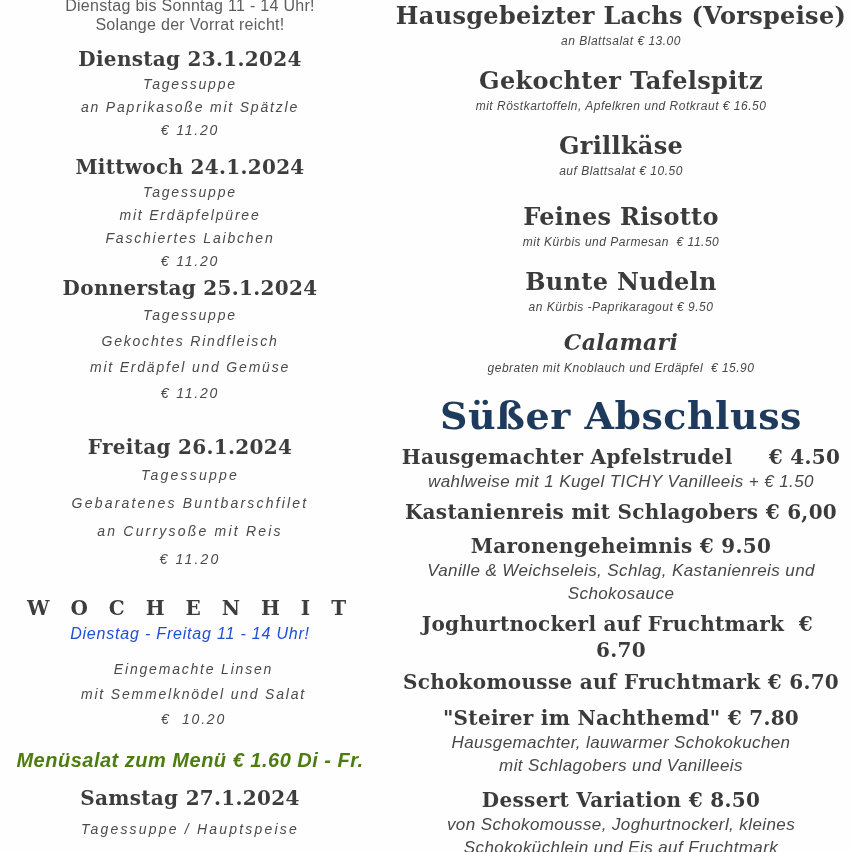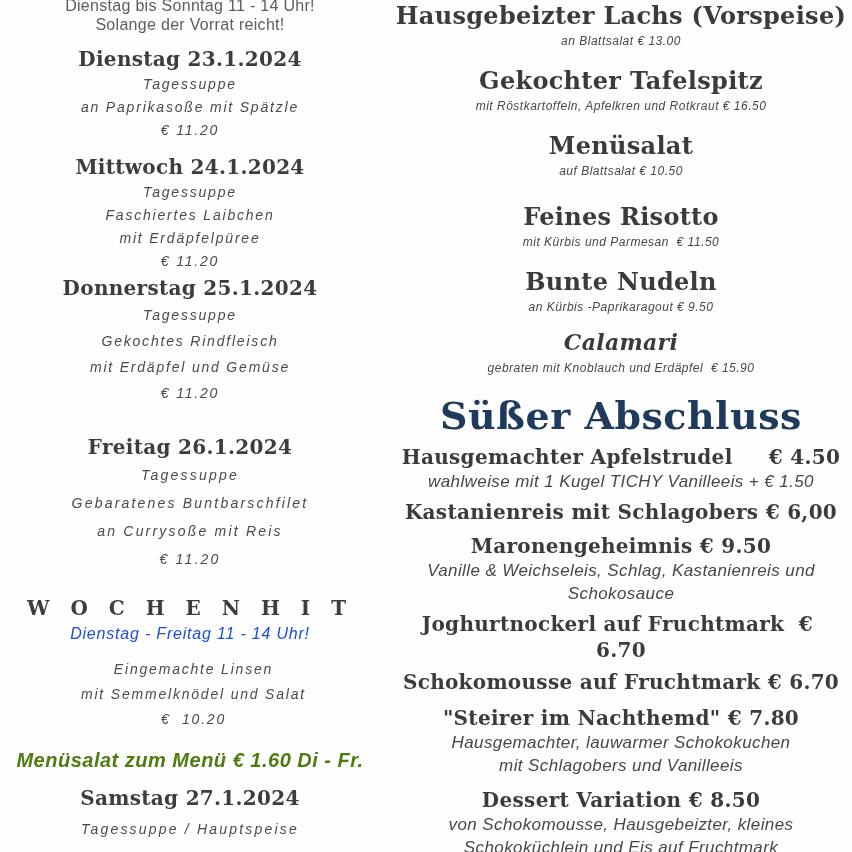--- a/index.html
+++ b/index.html
@@ -78,22 +78,22 @@
     <div>
       <div class="day-title">Dienstag 23.1.2024</div>
       <div class="body-line">Tagessuppe</div>
       <div class="body-line">an Paprikasoße mit Spätzle</div>
       <div class="body-line">€ 11.20</div>
     </div>
 
     <div>
       <div class="day-title">Mittwoch 24.1.2024</div>
       <div class="body-line">Tagessuppe</div>
+      <div class="body-line">mit Erdäpfelpüree</div>
       <div class="body-line">Faschiertes Laibchen</div>
-      <div class="body-line">mit Erdäpfelpüree</div>
       <div class="body-line">€ 11.20</div>
     </div>
 
     <div>
       <div class="day-title mt2">Donnerstag 25.1.2024</div>
       <div class="body-line" style="line-height:26px;">Tagessuppe</div>
       <div class="body-line" style="line-height:26px;">Gekochtes Rindfleisch</div>
       <div class="body-line" style="line-height:26px;">mit Erdäpfel und Gemüse</div>
       <div class="body-line" style="line-height:26px;">€ 11.20</div>
     </div>
@@ -131,21 +131,21 @@
       <div class="dish-title">Hausgebeizter Lachs (Vorspeise)</div>
       <div class="dish-desc">an Blattsalat € 13.00</div>
     </div>
 
     <div class="dish">
       <div class="dish-title">Gekochter Tafelspitz</div>
       <div class="dish-desc">mit Röstkartoffeln, Apfelkren und Rotkraut € 16.50</div>
     </div>
 
     <div class="dish">
-      <div class="dish-title">Menüsalat</div>
+      <div class="dish-title">Grillkäse</div>
       <div class="dish-desc">auf Blattsalat € 10.50</div>
     </div>
 
     <div class="dish dish-gap18">
       <div class="dish-title">Feines Risotto</div>
       <div class="dish-desc">mit Kürbis und Parmesan&nbsp; € 11.50</div>
     </div>
 
     <div class="dish">
       <div class="dish-title">Bunte Nudeln</div>
@@ -183,18 +183,18 @@
     </div>
 
     <div class="ds mt10">
       <div class="ds-title">"Steirer im Nachthemd" € 7.80</div>
       <div class="ds-sub">Hausgemachter, lauwarmer Schokokuchen</div>
       <div class="ds-sub">mit Schlagobers und Vanilleeis</div>
     </div>
 
     <div class="ds mt10">
       <div class="ds-title">Dessert Variation € 8.50</div>
-      <div class="ds-sub">von Schokomousse, Hausgebeizter, kleines</div>
+      <div class="ds-sub">von Schokomousse, Joghurtnockerl, kleines</div>
       <div class="ds-sub">Schokoküchlein und Eis auf Fruchtmark</div>
     </div>
 
   </div>
 </div>
 
 </body></html>

